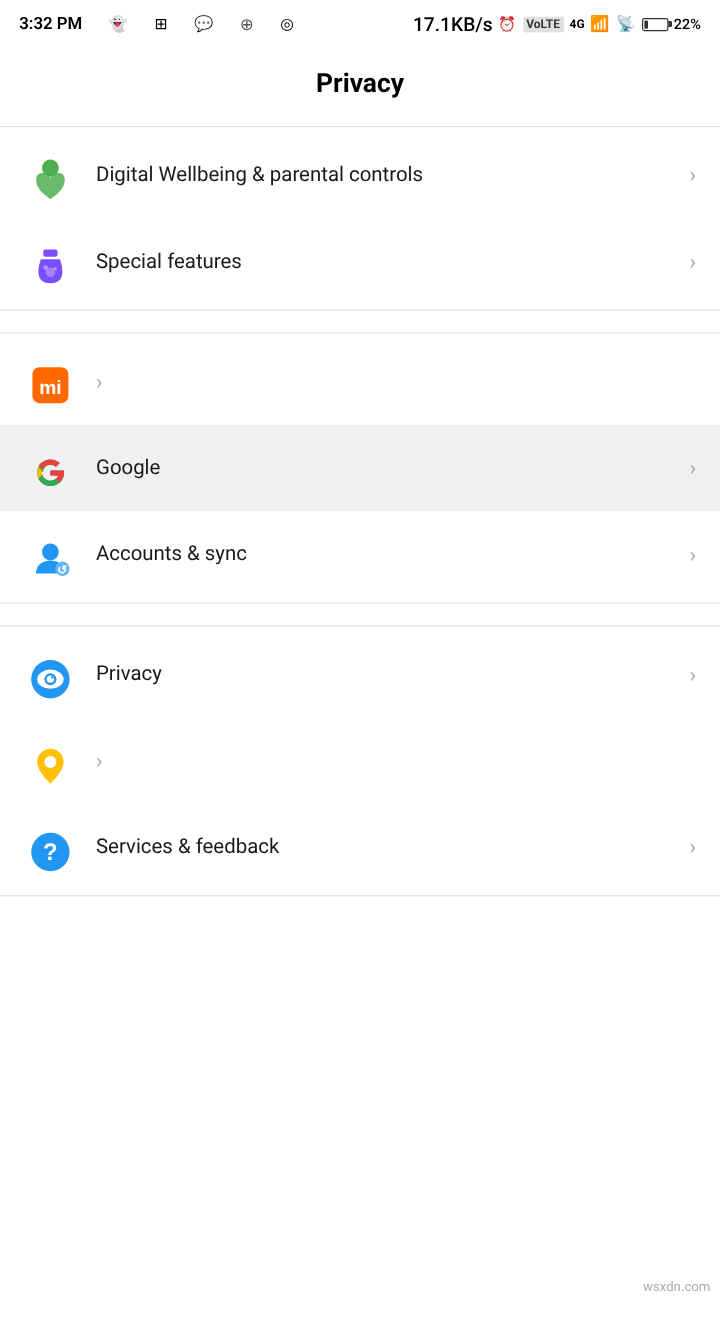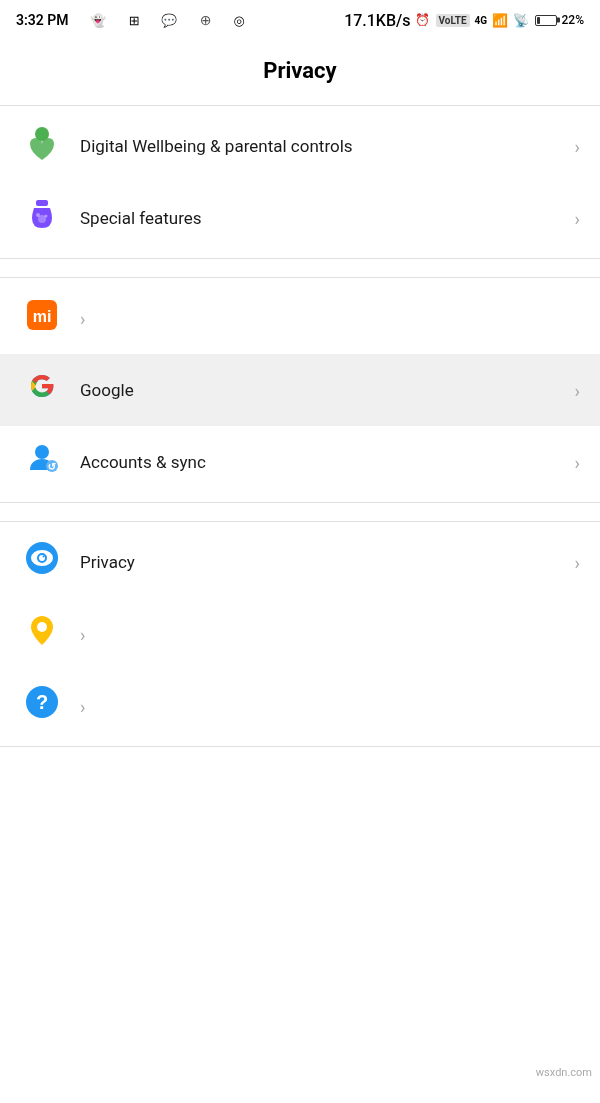--- a/index.html
+++ b/index.html
@@ -77,21 +77,21 @@
       position: relative;
     }
     .settings-item.highlighted {
       background: #f0f0f0;
     }
 
     .settings-item-icon {
       width: 44px;
       height: 44px;
       display: flex;
-      align-items: flex-start;
+      align-items: flex-end;
       justify-content: center;
       flex-shrink: 0;
       margin-right: 16px;
     }
 
     .settings-item-text {
       flex: 1;
       font-size: 17px;
       color: #1a1a1a;
       line-height: 1.3;
@@ -299,19 +299,20 @@
   </div>
 
   <div class="settings-item">
     <div class="settings-item-icon">
       <svg width="36" height="36" viewBox="0 0 36 36">
 
         <circle cx="18" cy="18" r="16" fill="#2196F3"></circle>
         <text x="18" y="25" text-anchor="middle" font-size="20" font-weight="bold" fill="white" font-family="Arial">?</text>
       </svg>
     </div>
+    <div class="settings-item-text">Services &amp; feedback</div>
     <span class="chevron">›</span>
   </div>
 
 </div>
 <div class="divider"></div>
 
 <div class="watermark">wsxdn.com</div>
 
 </body></html>

